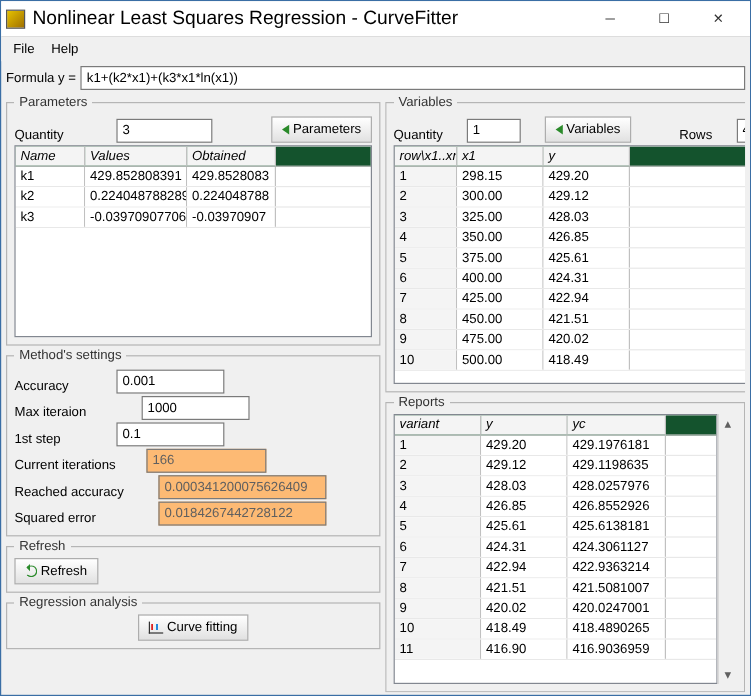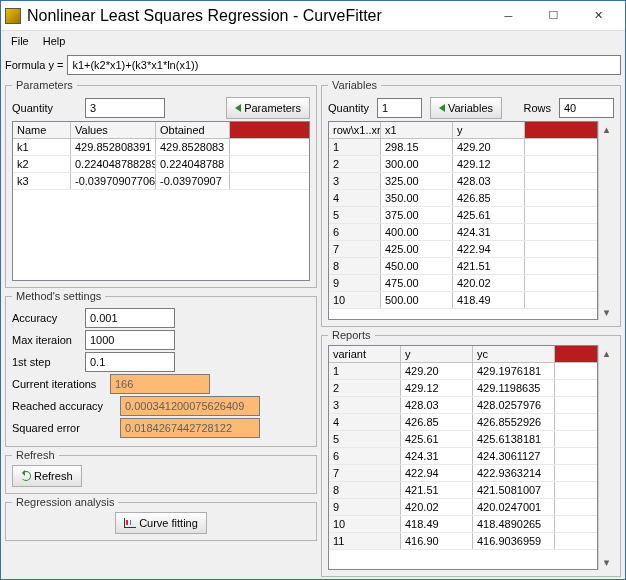--- a/index.html
+++ b/index.html
@@ -14,33 +14,33 @@
 .menu-item { padding: 2px 6px; cursor:pointer; }
 .content { flex:1; padding: 2px 4px; display:flex; flex-direction:column; gap:2px; overflow:hidden; }
 .formula-row { display:flex; align-items:center; gap:4px; padding: 2px 0; justify-content: space-between; }
 .formula-row input { flex:1; height:20px; border:1px solid #7a7a7a; padding:0 4px; background:#fff; }
 label.fl { color:#000; }
 .cols { flex:1; display:flex; gap:4px; overflow:hidden; }
 .col-left { width: 312px; display:flex; flex-direction:column; gap:2px; }
 .col-right { flex:1; display:flex; flex-direction:column; gap:2px; overflow:hidden; }
 fieldset { border:1px solid #b5b5b5; margin:0; padding:4px 6px 6px; }
 legend { padding:0 4px; color:#333; }
-.row { display:flex; align-items:center; gap:8px; margin:2px 0; }
+.row { display:flex; align-items:flex-end; gap:20px; margin:2px 0; }
 .row .lbl { width:65px; }
 .row input.nbox { width:60px; height:20px; border:1px solid #7a7a7a; padding:0 4px; background:#fff; }
 .row input.wbox { width:140px; height:20px; border:1px solid #7a7a7a; padding:0 4px; background:#fff; }
 .row input.ro { background:#fdba74; color:#606060; }
 .btn { height:22px; border:1px solid #adadad; background:linear-gradient(#fff,#e1e1e1); padding:0 8px; display:inline-flex; align-items:center; gap:3px; cursor:pointer; }
 .arrow-left { display:inline-block; width:0;height:0;border-top:4px solid transparent;border-bottom:4px solid transparent;border-right:6px solid #2a8a2a; }
 .refresh-icon { display:inline-block; width:10px;height:10px; border:1.5px solid #2a8a2a; border-left-color:transparent; border-radius:50%; position:relative; }
 .refresh-icon::after { content:''; position:absolute; left:-3px; top:-2px; border:3px solid transparent; border-right-color:#2a8a2a; }
 .chart-icon { display:inline-block; width:12px; height:10px; border-left:1.5px solid #333; border-bottom:1.5px solid #333; position:relative; }
 .chart-icon::after { content:''; position:absolute; left:1px; bottom:2px; width:9px; height:5px; background: linear-gradient(90deg, #d22 20%, transparent 20% 40%, #28d 40% 60%, transparent 60%); }
 .grid { border:1px solid #828790; background:#fff; overflow:hidden; }
-.gh { display:flex; background:#b91c1c; border-bottom:1px solid #c0c0c0; }
+.gh { display:flex; background:#14532d; border-bottom:1px solid #c0c0c0;font-style:italic; }
 .gh .gc, .gr .gc { border-right:1px solid #c0c0c0; padding:2px 4px; overflow:hidden; white-space:nowrap; }
 .gh .gc { background:#f4f4f4; }
 .grb { overflow-y:auto; }
 .gr { display:flex; border-bottom:1px solid #e8e8e8; }
 .gr .gc { background:#fff; }
 .gr .gc.rowh { background:#f4f4f4; }
 
 .param-grid .gc:nth-child(1){width:58px} .param-grid .gc:nth-child(2){width:85px} .param-grid .gc:nth-child(3){width:74px}
 .var-grid .gc:nth-child(1){width:52px} .var-grid .gc:nth-child(2){width:72px} .var-grid .gc:nth-child(3){width:72px}
 .rep-grid .gc:nth-child(1){width:72px} .rep-grid .gc:nth-child(2){width:72px} .rep-grid .gc:nth-child(3){width:82px}
@@ -120,21 +120,21 @@
         </fieldset>
 
         <fieldset>
           <legend>Method's settings</legend>
           <div class="row">
               <span class="lbl">Accuracy</span>
               <input class="nbox" style="width: 90px;" value="0.001">
             </div>
           <div class="row">
               <span class="lbl">Max iteraion</span>
-              <input class="nbox" style="width: 90px;" value="1000">
+              <input class="nbox" style="width: 90px; margin-left: 21px;" value="1000">
             </div>
           <div class="row">
               <span class="lbl">1st step</span>
               <input class="nbox" style="width: 90px;" value="0.1">
             </div>
           <div class="row">
               <span style="width:90px">Current iterations</span>
               <input class="nbox ro" style="width: 100px;" readonly="" value="166">
             </div>
           <div class="row">

